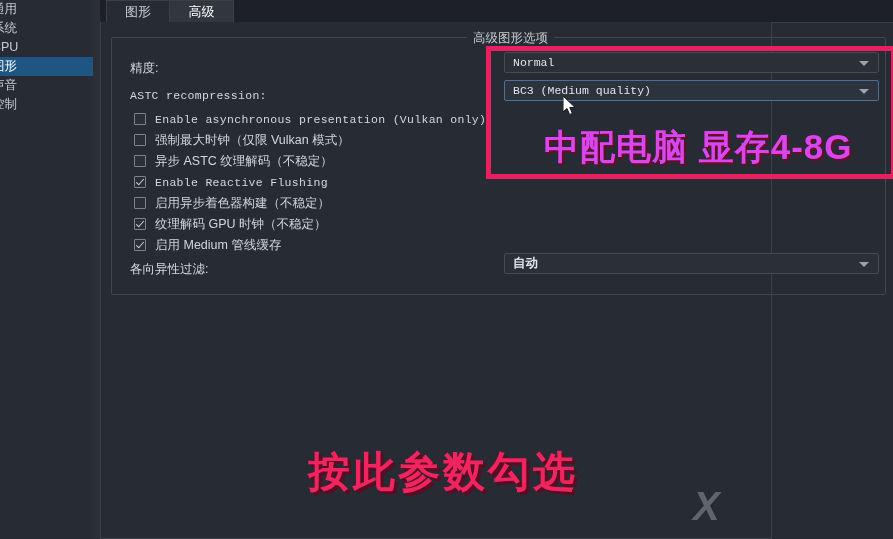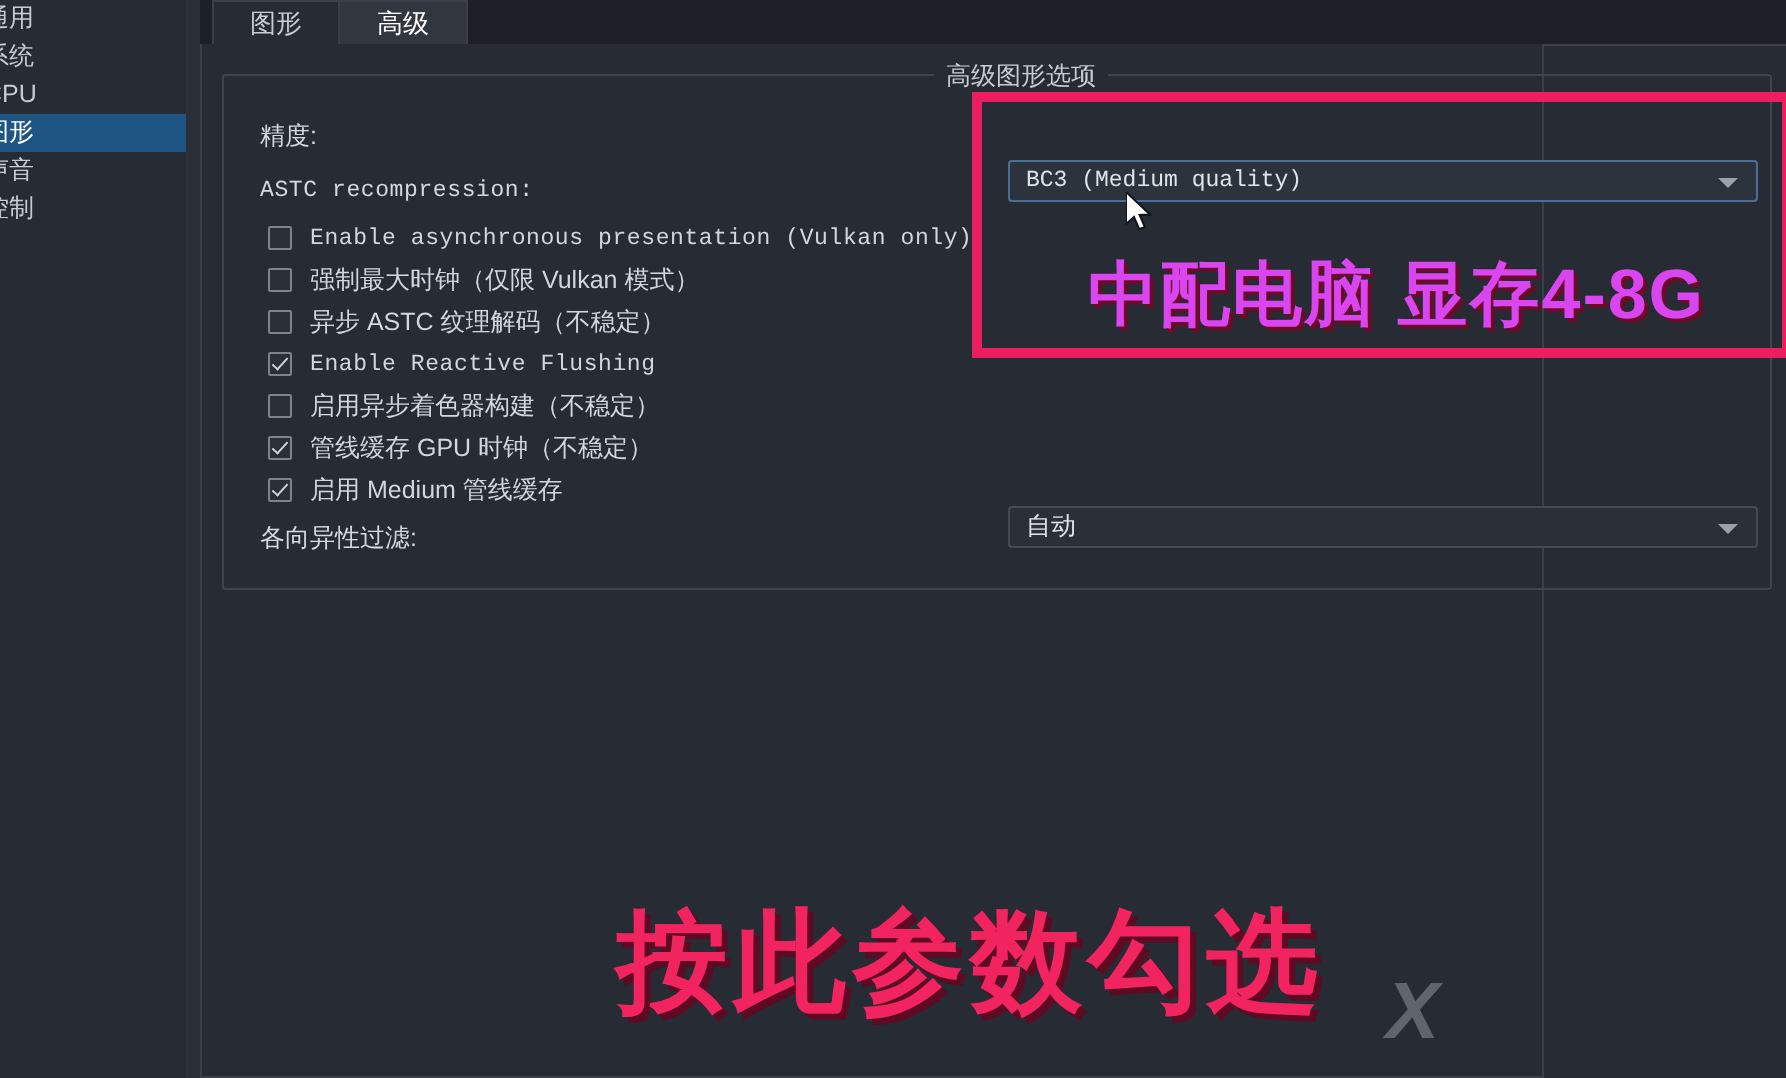--- a/index.html
+++ b/index.html
@@ -240,21 +240,21 @@
     white-space: nowrap;
     text-shadow: 2px 2px 0 #6b0b27;
     margin-left: 44px;
   }
 
   
   #bottom-note {
     position: absolute;
     left: 308px;
     top: 444px;
-    font-size: 56px;
+    font-size: 42px;
     font-weight: bold;
     color: #f2245f;
     letter-spacing: 3px;
     white-space: nowrap;
     text-shadow: 3px 3px 0 #5e0a22;
   }
 
   
   #watermark {
     position: absolute;
@@ -329,20 +329,24 @@
     </div>
     <div id="tab-rest"></div>
   </div>
 
   <div id="tabpage">
 
     <div id="groupbox">
       <div id="group-title">高级图形选项</div>
 
       <div class="row-label" style="left:18px; top:22px;">精度:</div>
+      <div class="combo" style="left:392px; top:14px; width:375px;">
+        <span class="val">Normal</span>
+        <span class="arrow"></span>
+      </div>
 
       <div class="row-label mono" style="left:18px; top:51px;font-family:Liberation Mono, monospace;">ASTC recompression:</div>
       <div class="combo focused" style="left:392px; top:42px; width:375px;">
         <span class="val">BC3 (Medium quality)</span>
         <span class="arrow"></span>
       </div>
 
       <div class="cbrow" style="top:73px;">
         <span class="cbox"></span>
         <span class="cblabel mono">Enable asynchronous presentation (Vulkan only)</span>
@@ -358,29 +362,29 @@
       <div class="cbrow" style="top:136px;">
         <span class="cbox checked"></span>
         <span class="cblabel mono">Enable Reactive Flushing</span>
       </div>
       <div class="cbrow" style="top:157px;">
         <span class="cbox"></span>
         <span class="cblabel">启用异步着色器构建（不稳定）</span>
       </div>
       <div class="cbrow" style="top:178px;">
         <span class="cbox checked"></span>
-        <span class="cblabel">管线缓存 GPU 时钟（不稳定）</span>
+        <span class="cblabel">纹理解码 GPU 时钟（不稳定）</span>
       </div>
       <div class="cbrow" style="top:199px;">
         <span class="cbox checked"></span>
         <span class="cblabel">启用 Medium 管线缓存</span>
       </div>
 
       <div class="row-label" style="left:18px; top:223px;">各向异性过滤:</div>
-      <div class="combo" style="left:392px; top:215px; width:375px;">
+      <div class="combo" style="left:392px; top:215px; width:375px;font-weight:bold;">
         <span class="val cjk">自动</span>
         <span class="arrow"></span>
       </div>
     </div>
 
   </div>
 </div>
 
 <div id="redbox"></div>
 <div id="redbox-text">中配电脑  显存4-8G</div>

